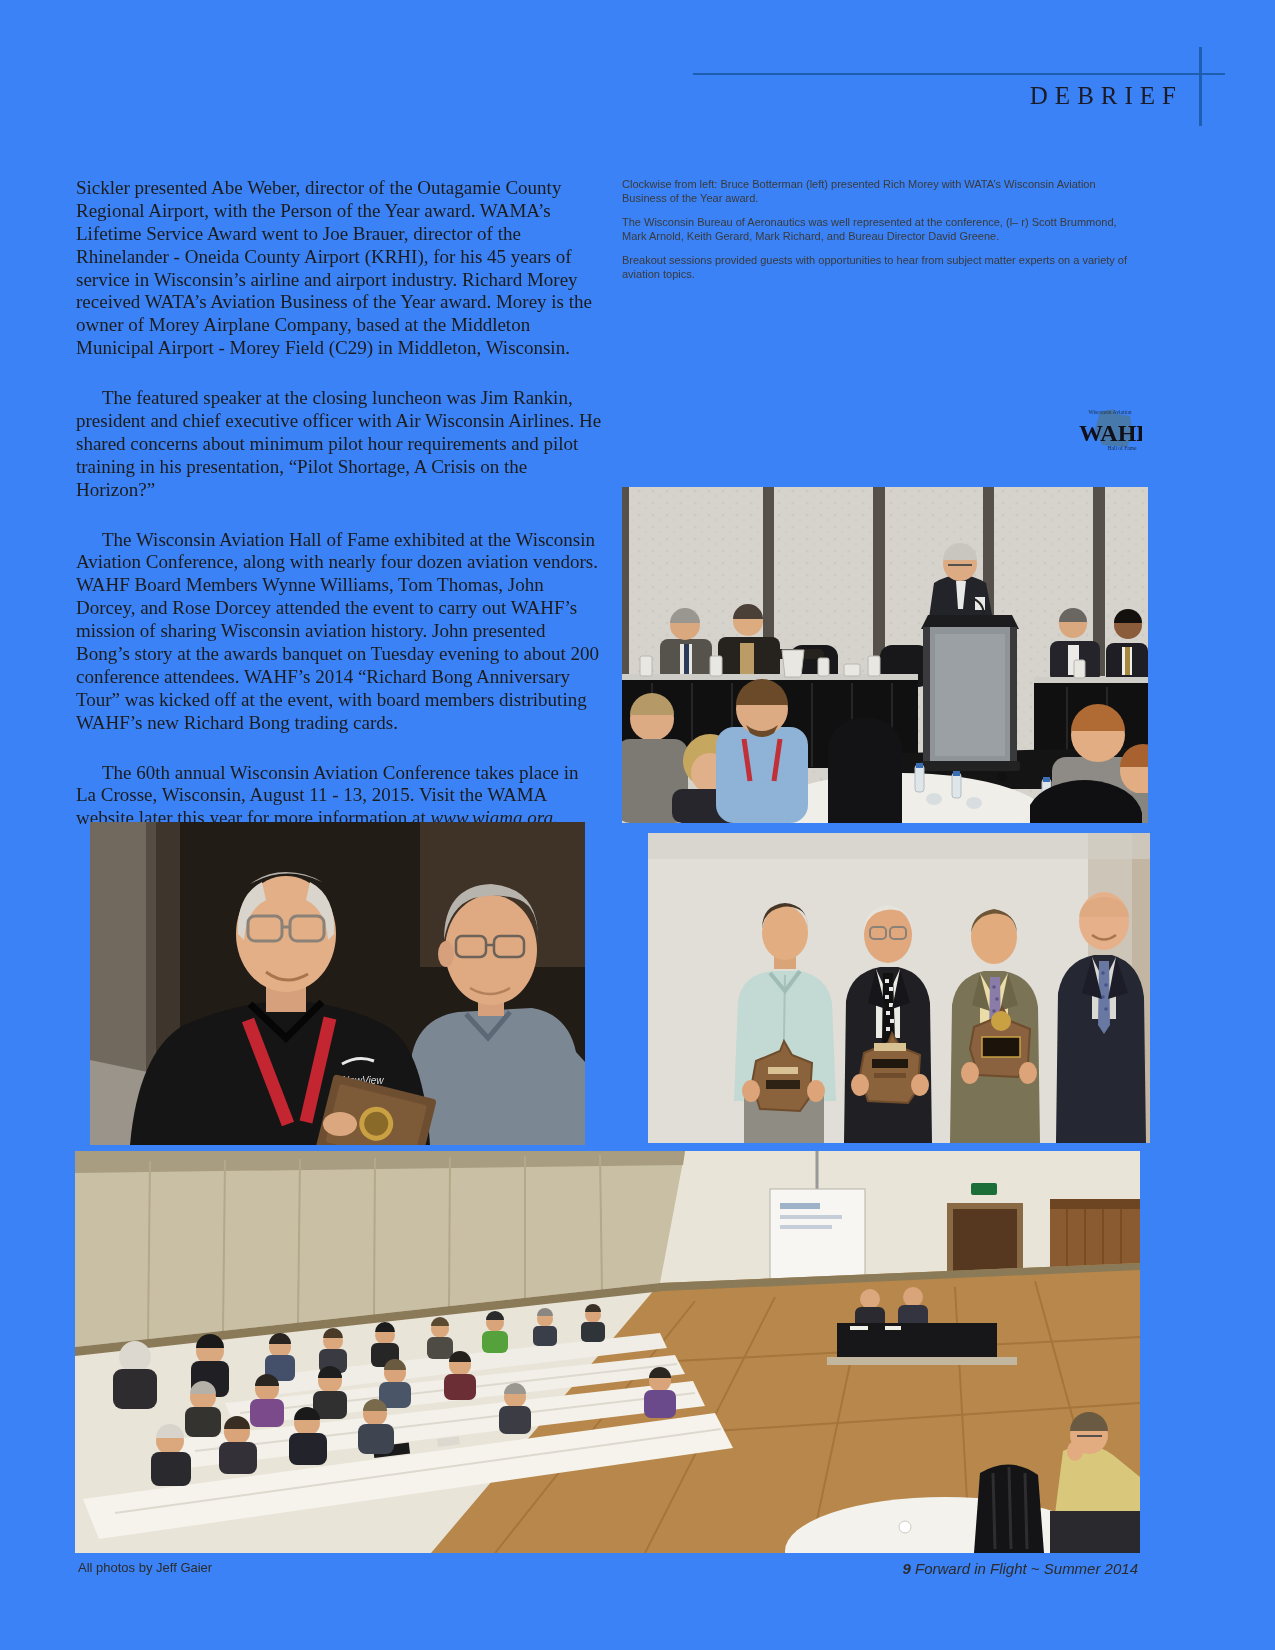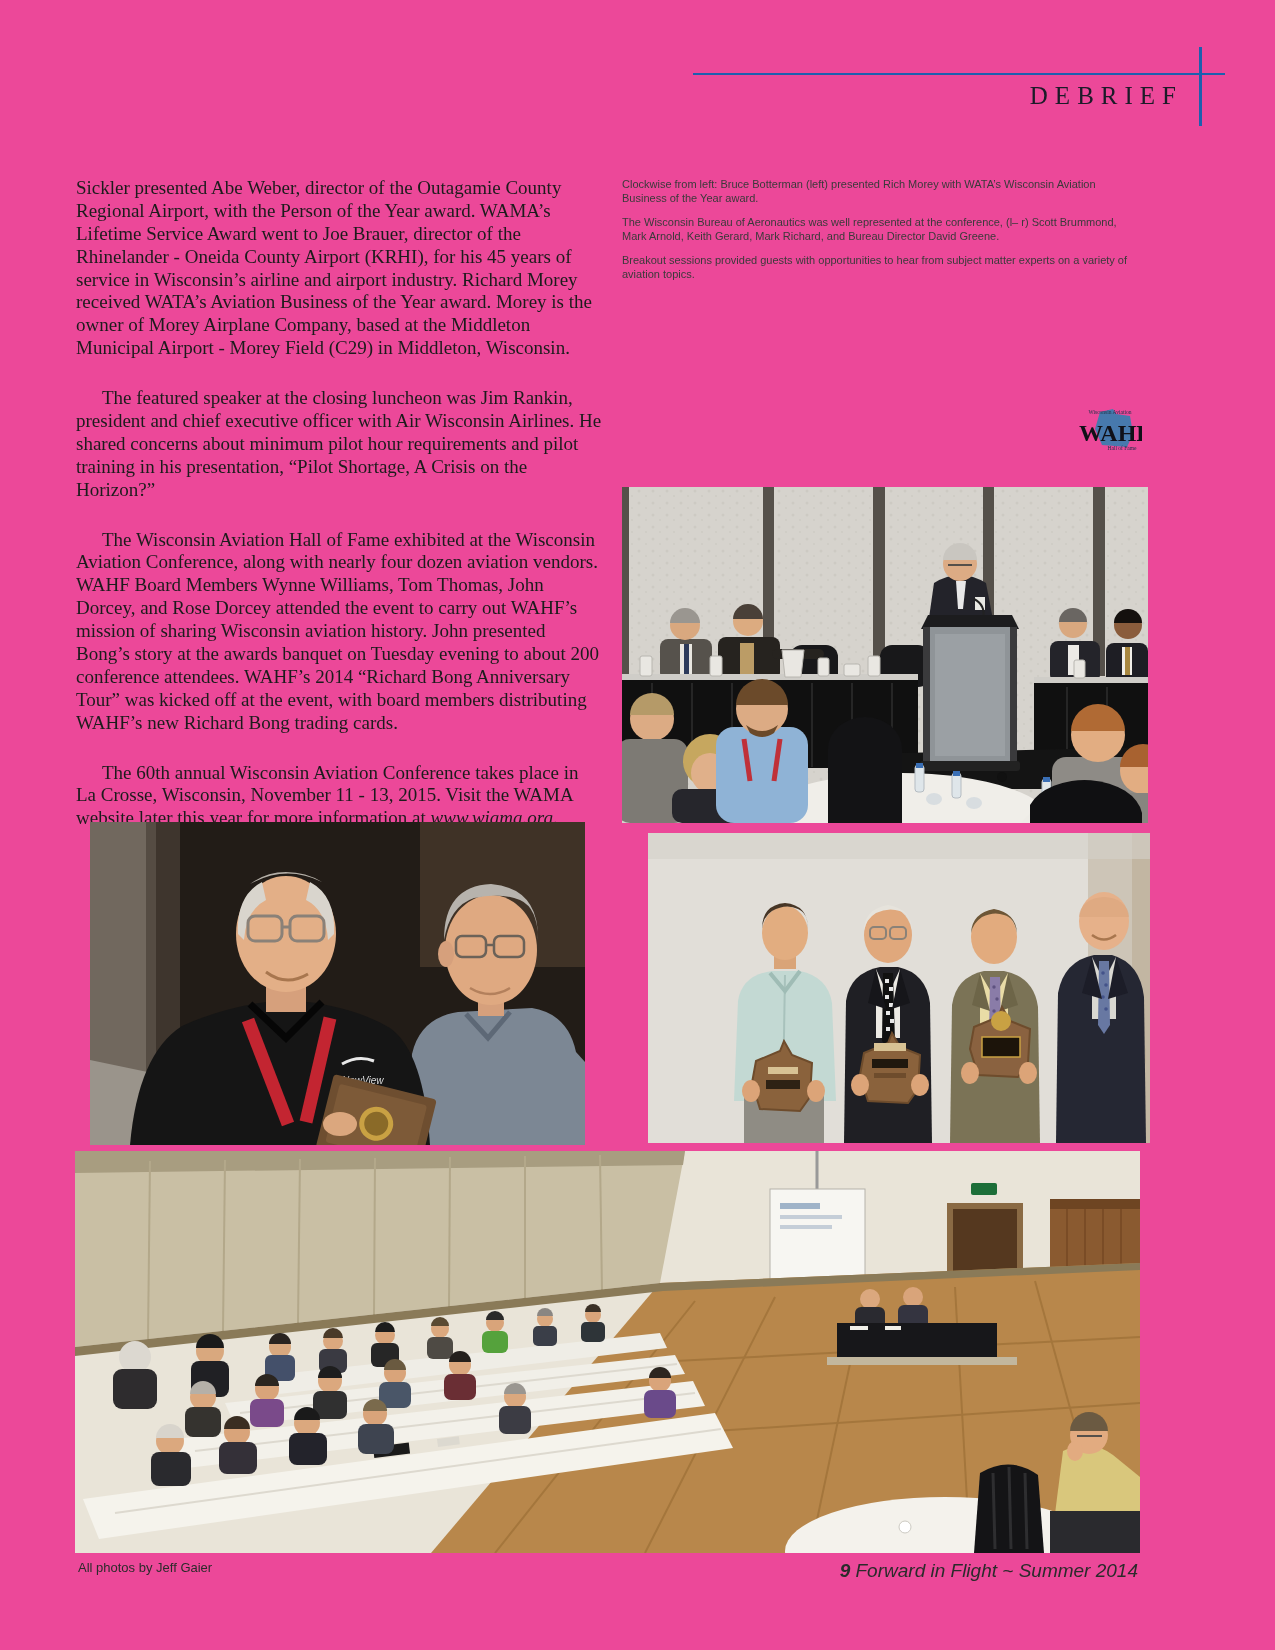--- a/index.html
+++ b/index.html
@@ -1,16 +1,16 @@
 <!DOCTYPE html>
 <html><head>
 <meta charset="utf-8">
 <style>
   html,body{margin:0;padding:0;background:#ffffff;}
-  .page{position:relative;width:1275px;height:1650px;background:#ec4899;overflow:hidden;
+  .page{position:relative;width:1275px;height:1650px;background:#3b82f6;overflow:hidden;
         font-family:"Liberation Sans","DejaVu Sans",sans-serif;}
   
   .rule-h{position:absolute;left:693px;top:73px;width:532px;height:2px;background:#1d5fae;}
   .rule-v{position:absolute;left:1199px;top:47px;width:3px;height:79px;background:#1d5fae;}
   .debrief{position:absolute;left:0;top:82px;width:1183px;text-align:right;
            font-family:"Liberation Serif","DejaVu Serif",serif;font-size:25px;
            letter-spacing:7px;color:#1b1b28;}
   
   .col-left{position:absolute;left:76px;top:177px;width:527px;
             font-family:"Liberation Serif","DejaVu Serif",serif;
@@ -29,37 +29,37 @@
   .wahf-logo .lb{font-family:"Liberation Serif","DejaVu Serif",serif;font-size:5.5px;fill:#20324a;}
   
   .photo{position:absolute;display:block;}
   .p1{left:622px;top:487px;width:526px;height:336px;}
   .p2{left:90px;top:822px;width:495px;height:323px;}
   .p3{left:648px;top:833px;width:502px;height:310px;}
   .p4{left:75px;top:1151px;width:1065px;height:402px;}
   
   .footer-left{position:absolute;left:78px;top:1560px;font-size:13px;color:#2b2b2b;}
   .footer-right{position:absolute;left:638px;top:1560px;width:500px;text-align:right;
-                font-size:19px;font-style:italic;color:#2b2b2b;}
+                font-size:15px;font-style:italic;color:#2b2b2b;}
   .footer-right .pg{font-weight:bold;}
 </style>
 </head>
 <body>
 
 <div class="page">
 
   <div class="rule-h"></div>
   <div class="rule-v"></div>
   <div class="debrief">DEBRIEF</div>
 
   <div class="col-left">
     <p>Sickler presented Abe Weber, director of the Outagamie County Regional Airport, with the Person of the Year award. WAMA’s Lifetime Service Award went to Joe Brauer, director of the Rhinelander - Oneida County Airport (KRHI), for his 45 years of service in Wisconsin’s airline and airport industry. Richard Morey received WATA’s Aviation Business of the Year award. Morey is the owner of Morey Airplane Company, based at the Middleton Municipal Airport - Morey Field (C29) in Middleton, Wisconsin.</p>
     <p class="indent">The featured speaker at the closing luncheon was Jim Rankin, president and chief executive officer with Air Wisconsin Airlines. He shared concerns about minimum pilot hour requirements and pilot training in his presentation, “Pilot Shortage, A Crisis on the Horizon?”</p>
     <p class="indent">The Wisconsin Aviation Hall of Fame exhibited at the Wisconsin Aviation Conference, along with nearly four dozen aviation vendors. WAHF Board Members Wynne Williams, Tom Thomas, John Dorcey, and Rose Dorcey attended the event to carry out WAHF’s mission of sharing Wisconsin aviation history. John presented Bong’s story at the awards banquet on Tuesday evening to about 200 conference attendees. WAHF’s 2014 “Richard Bong Anniversary Tour” was kicked off at the event, with board members distributing WAHF’s new Richard Bong trading cards.</p>
-    <p class="indent"><span>The 60th annual Wisconsin Aviation Conference takes place in La Crosse, Wisconsin, November 11 - 13, 2015. Visit the WAMA website later this year for more information at </span><i>www.wiama.org</i><span>.</span></p>
+    <p class="indent"><span>The 60th annual Wisconsin Aviation Conference takes place in La Crosse, Wisconsin, August 11 - 13, 2015. Visit the WAMA website later this year for more information at </span><i>www.wiama.org</i><span>.</span></p>
   </div>
 
   <div class="col-right">
     <p class="caption">Clockwise from left: Bruce Botterman (left) presented Rich Morey with WATA’s Wisconsin Aviation Business of the Year award.</p>
     <p class="caption">The Wisconsin Bureau of Aeronautics was well represented at the conference, (l– r) Scott Brummond, Mark Arnold, Keith Gerard, Mark Richard, and Bureau Director David Greene.</p>
     <p class="caption">Breakout sessions provided guests with opportunities to hear from subject matter experts on a variety of aviation topics.</p>
   </div>
 
   <svg class="wahf-logo" viewBox="0 0 64 50">
     <path d="M22,7 L35,4 L38,9 L52,11 L55,29 L49,42 L24,40 L17,24 Z" fill="#4779ad"></path>

